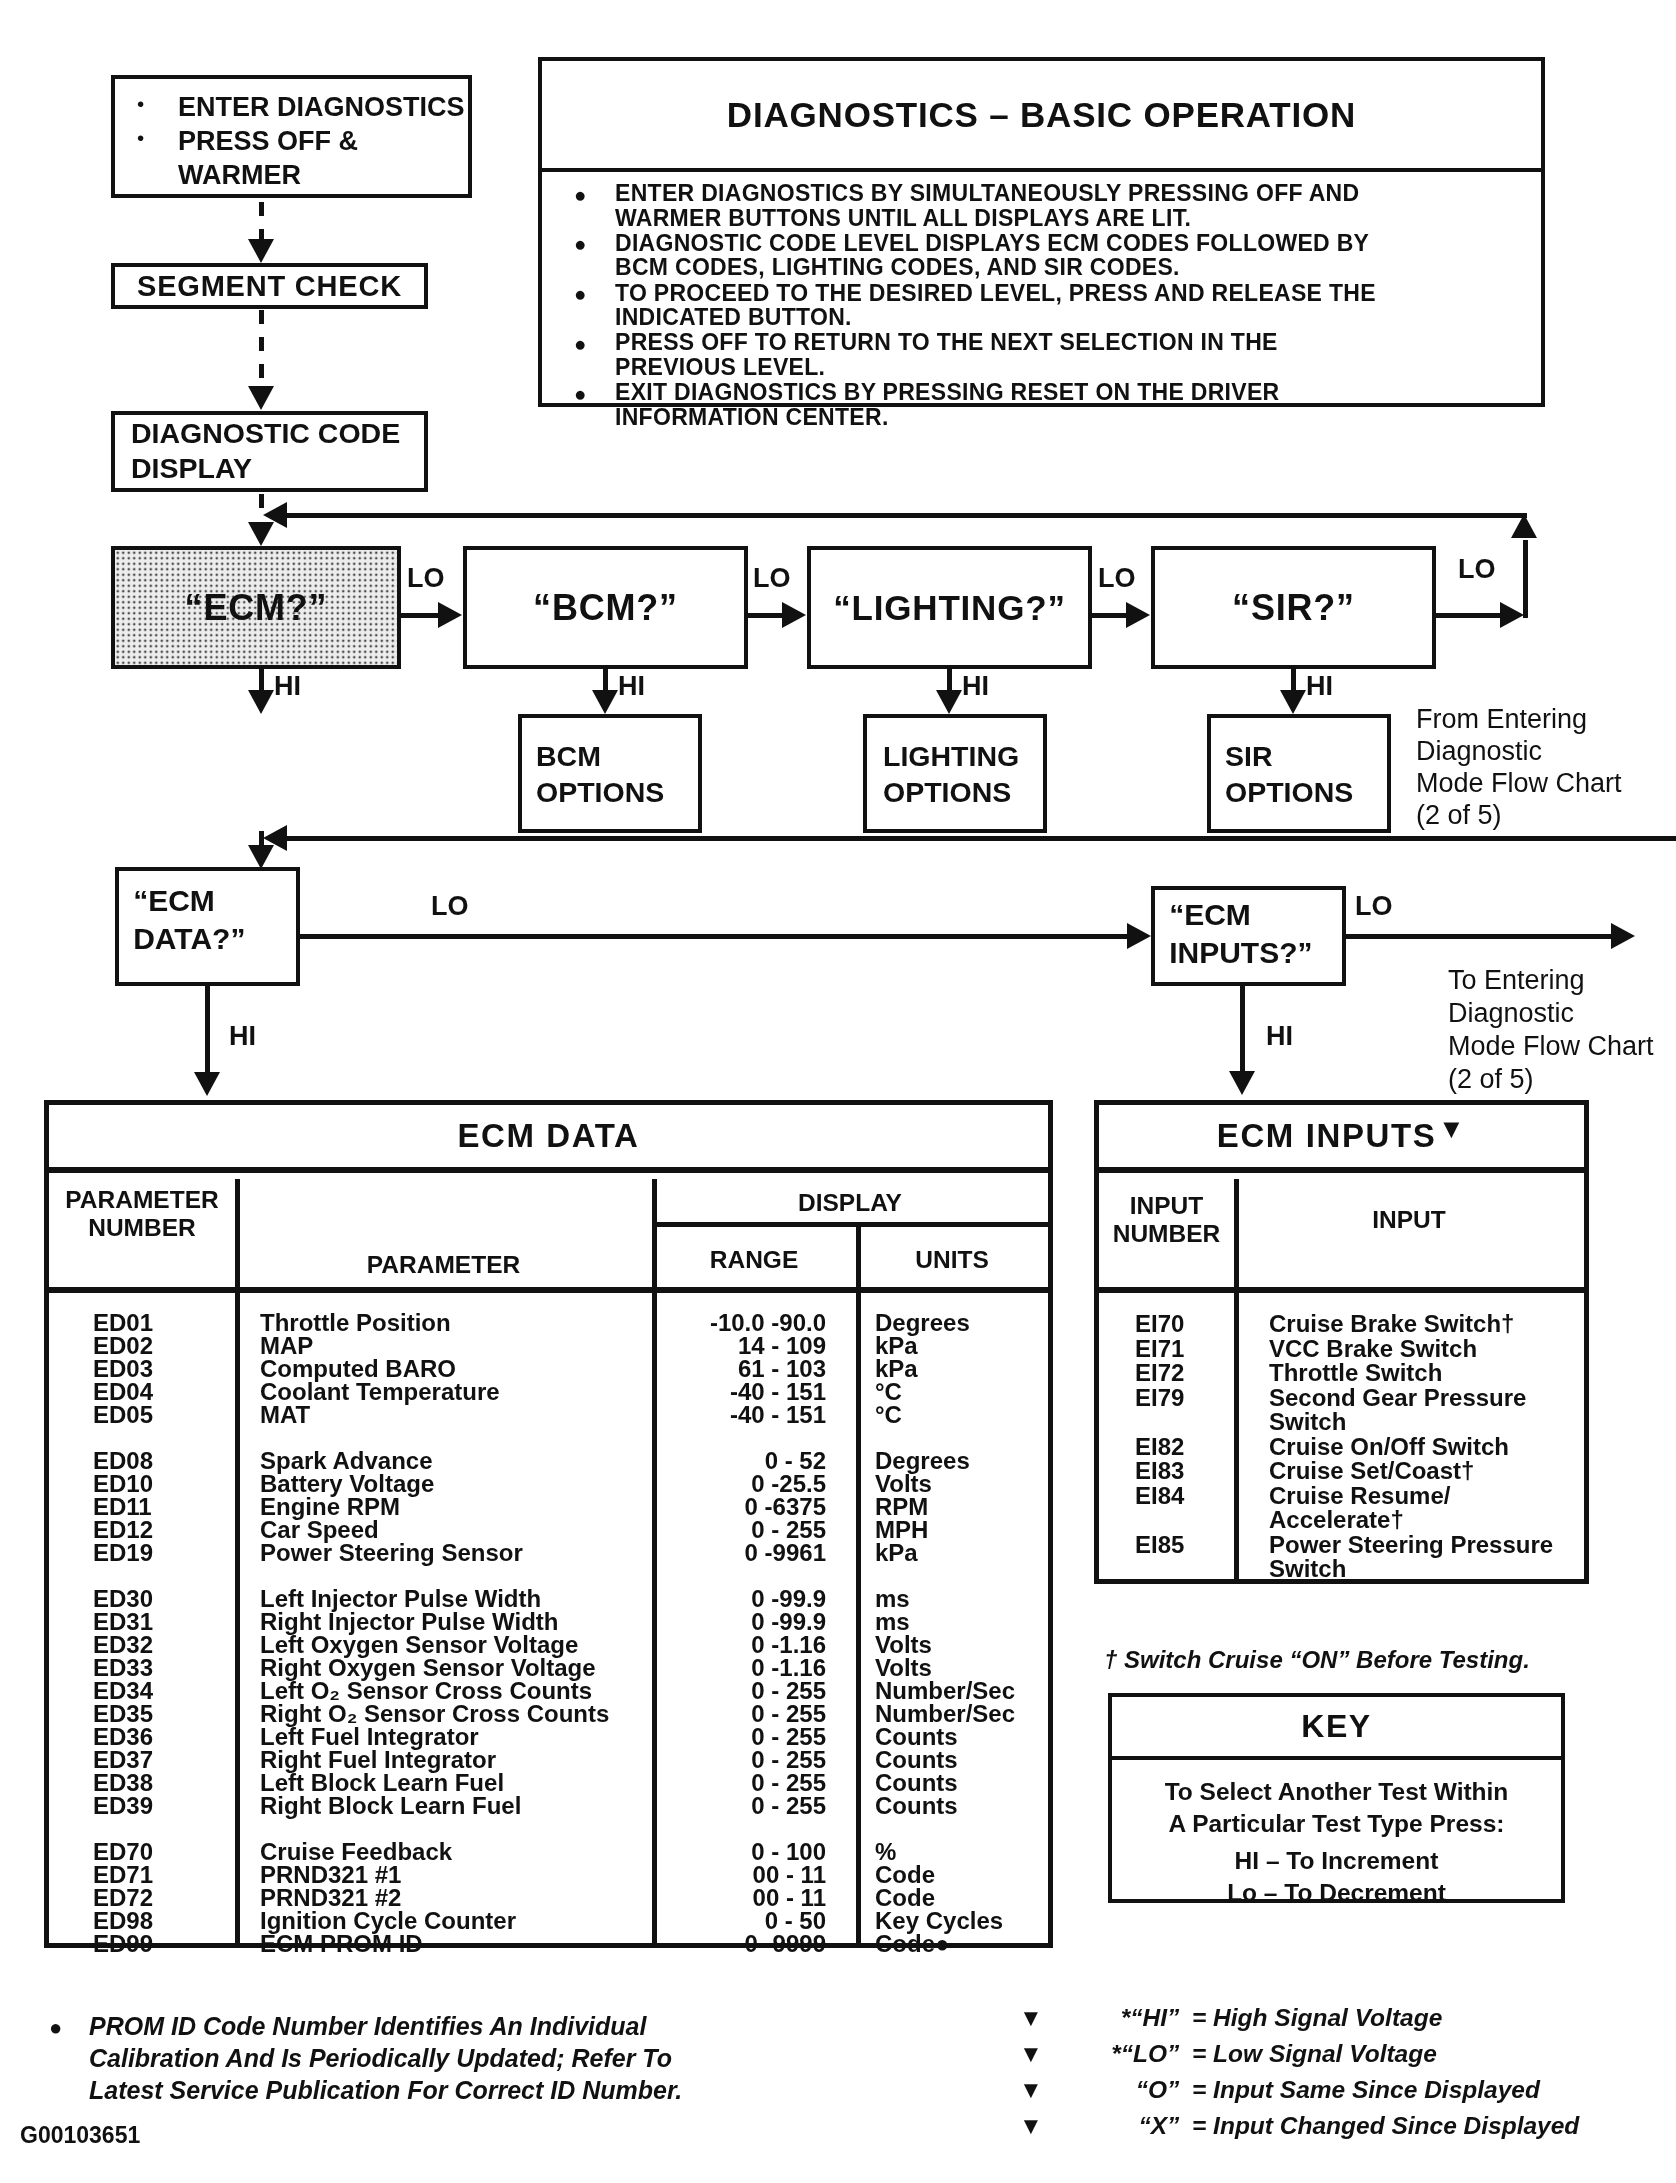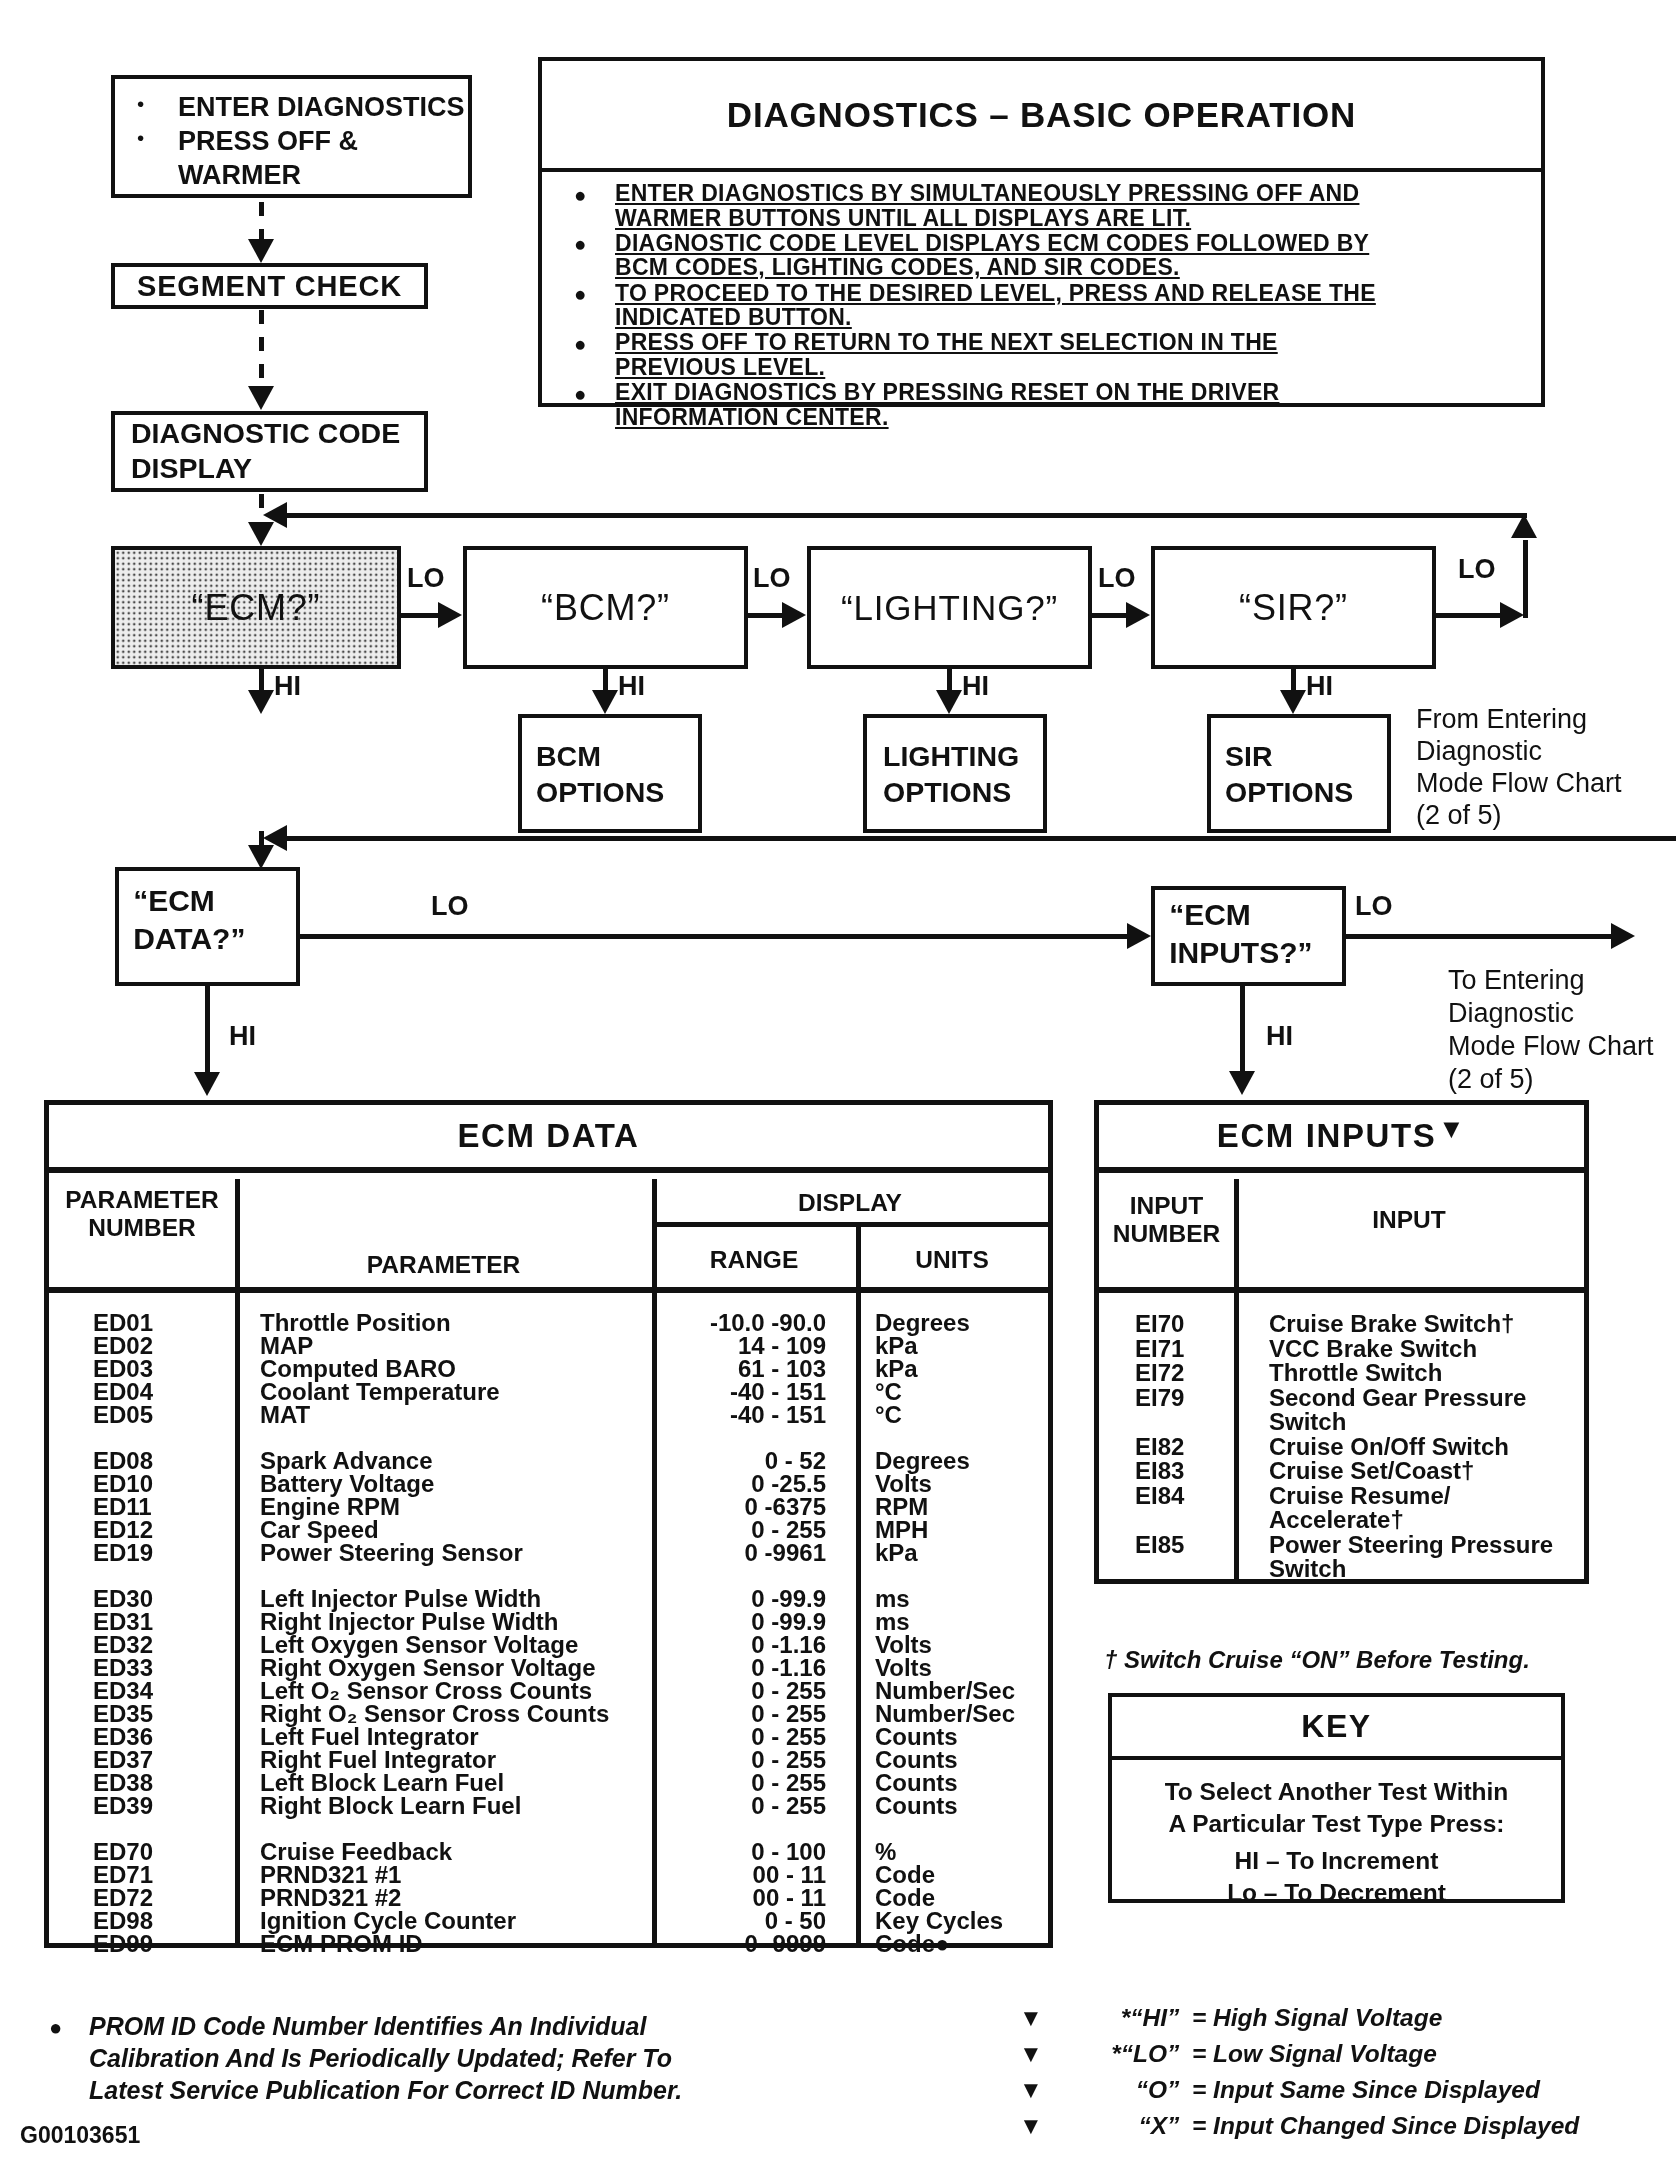--- a/index.html
+++ b/index.html
@@ -13,30 +13,30 @@
   .b{font-weight:700;}
   .hline{position:absolute;height:4.7px;background:#111;}
   .vline{position:absolute;width:4.7px;background:#111;}
   .vdash{position:absolute;width:4.7px;background:repeating-linear-gradient(to bottom,#111 0 14.2px,transparent 14.2px 27px);}
   .ah-down{position:absolute;width:0;height:0;border-left:13.5px solid transparent;border-right:13.5px solid transparent;border-top:24px solid #111;}
   .ah-up{position:absolute;width:0;height:0;border-left:13.5px solid transparent;border-right:13.5px solid transparent;border-bottom:24px solid #111;}
   .ah-left{position:absolute;width:0;height:0;border-top:13.5px solid transparent;border-bottom:13.5px solid transparent;border-right:24px solid #111;}
   .ah-right{position:absolute;width:0;height:0;border-top:13.5px solid transparent;border-bottom:13.5px solid transparent;border-left:24px solid #111;}
   .lo-hi{position:absolute;font-weight:700;font-size:27px;}
   .stipple{background-color:#ededed;background-image:radial-gradient(#4a4a4a 1.3px,transparent 1.5px);background-size:5.5px 5.5px;}
-  .qlabel{font-weight:400;font-size:36px;letter-spacing:0.8px;}
+  .qlabel{font-weight:700;font-size:36px;letter-spacing:0.8px;}
   .optbox{position:absolute;border:4.7px solid #111;background:#fff;display:flex;align-items:center;}
   .opttext{font-weight:700;font-size:28.5px;line-height:36px;padding-left:14px;white-space:pre-line;}
   .note{position:absolute;font-size:27px;line-height:32px;font-weight:400;white-space:pre-line;}
   
   #ops-title{position:absolute;left:0;right:0;top:0;height:111px;border-bottom:4px solid #111;
     display:flex;align-items:center;justify-content:center;font-size:35px;font-weight:700;letter-spacing:0.8px;}
   .ops-item{display:flex;margin-bottom:0.8px;}
   .ops-blt{width:41px;font-size:20.6px;padding-top:1.6px;}
-  .ops-txt{white-space:pre-line;font-weight:700;font-size:23px;line-height:24.5px;letter-spacing:0.3px;text-decoration:underline;}
+  .ops-txt{white-space:pre-line;font-weight:700;font-size:23px;line-height:24.5px;letter-spacing:0.3px;}
   
   .tbl{position:absolute;border:5.5px solid #111;background:#fff;}
   .tbl-title{position:absolute;left:0;right:0;top:0;height:68px;border-bottom:6.3px solid #111;
     display:flex;align-items:center;justify-content:center;font-weight:700;font-size:33px;letter-spacing:1.6px;}
   .tri-sup{position:relative;top:-6.3px;font-size:27px;margin-left:1.6px;}
   .hdrcell{position:absolute;display:flex;align-items:center;justify-content:center;text-align:center;
     font-weight:700;font-size:24.5px;line-height:28px;white-space:pre-line;}
   .drow{display:grid;grid-template-columns:186px 417px 204px auto;min-height:23px;font-weight:700;font-size:24px;line-height:23px;}
   .c-num{padding-left:44px;}
   .c-name{padding-left:25px;}

